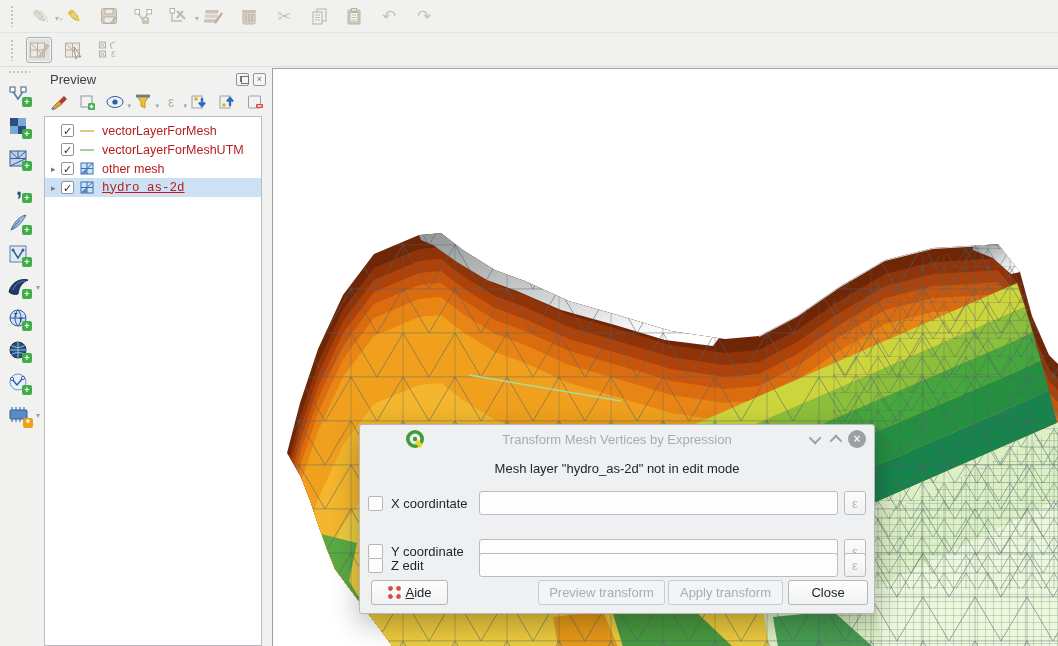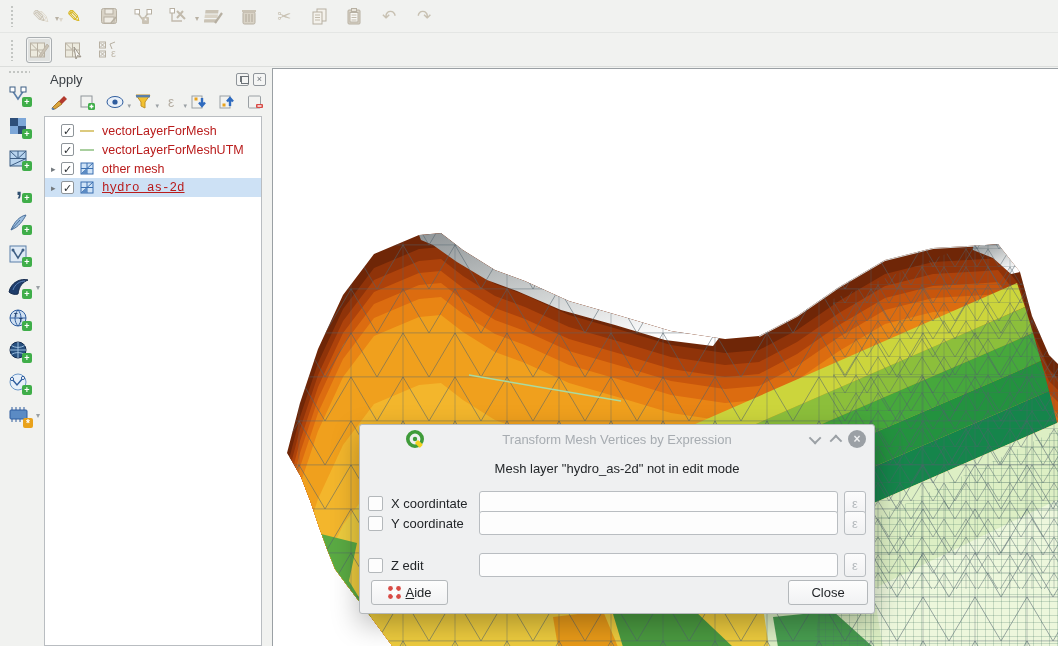--- a/index.html
+++ b/index.html
@@ -81,21 +81,21 @@
   .qgis-logo { position:relative; z-index:1; margin-left:10px; }
   .dlg-winbtns { position:absolute; right:8px; top:0; height:28px; display:flex;
     align-items:center; gap:9px; z-index:1; }
   .chev { width:9px; height:9px; border-left:2px solid #9ba0a5; border-bottom:2px solid #9ba0a5; }
   .chev.down { transform:rotate(-45deg) translateY(-2px); }
   .chev.up { transform:rotate(135deg) translateY(-2px); }
   .dlg-close { width:18px; height:18px; border-radius:50%; background:#9ba0a5; color:#eff0f1;
     font-size:12px; line-height:18px; text-align:center; font-weight:bold; }
   .dlg-msg { text-align:center; font-size:13px; margin-top:8px; color:#232629; }
   .dlg-row { position:absolute; left:8px; right:8px; height:32px; display:flex; align-items:center; }
-  .dlg-row.rx { top:62px; } .dlg-row.ry { top:82px;border-radius:9px; } .dlg-row.rz { top:124px; }
+  .dlg-row.rx { top:62px; } .dlg-row.ry { top:110px;border-radius:9px; } .dlg-row.rz { top:124px; }
   .dcbx { width:15px; height:15px; border:1px solid #b4b8bb; border-radius:2px; background:#fdfdfd;
     margin-right:8px; flex:0 0 auto; }
   .dlbl { font-size:13px; width:88px; flex:0 0 auto; }
   .dinput { flex:1; height:24px; background:#fdfdfd; border:1px solid #b9bdc1; border-radius:3px;
     margin-right:6px; font-size:13px; padding:0 4px; color:#232629; }
   .ebtn { width:22px; height:24px; border:1px solid #b9bdc1; border-radius:3px;
     background:linear-gradient(#fcfcfc,#f0f1f2); color:#b4b9bd; font-size:13px;
     display:flex; align-items:center; justify-content:center; flex:0 0 auto; }
   .dlg-btnrow { position:absolute; left:0; right:8px; top:155px; height:25px; }
   .pbtn { position:absolute; height:25px; border:1px solid #b4b8bb; border-radius:3px;
@@ -304,21 +304,21 @@
         <rect x="3" y="5" width="17" height="9" rx="1" fill="#5b8bc4" stroke="#2f5d9e"></rect>
         <path d="M5 5 V2 M9 5 V2 M13 5 V2 M17 5 V2 M5 14 V17 M9 14 V17 M13 14 V17 M17 14 V17" stroke="#2f5d9e"></path>
       </svg>
       <span class="star-badge">*</span>
       <span class="caret">▾</span>
     </span>
   </div>
 
   <div id="layers-panel">
     <div class="lp-head">
-      <span class="lp-title">Apply</span>
+      <span class="lp-title">Preview</span>
       <span class="lp-winbtn">
           <span class="sq"></span>
         </span>
       <span class="lp-winbtn">×</span>
     </div>
     <div class="lp-tools">
       <span class="lp-tool">
         <svg width="18" height="16" viewBox="0 0 18 16">
           <path d="M2 14 L9 7 L12 10 L5 15 Z" fill="#d9a43b" stroke="#a8772a"></path>
           <path d="M9 7 L14 2 L17 5 L12 10 Z" fill="#b23a2e"></path>
@@ -519,17 +519,19 @@
           <svg class="help-ico" width="15" height="15" viewBox="0 0 15 15">
             <circle cx="3.5" cy="3.5" r="2.4" fill="#d84b45"></circle>
             <circle cx="11.5" cy="3.5" r="2.4" fill="#d84b45"></circle>
             <circle cx="3.5" cy="11.5" r="2.4" fill="#d84b45"></circle>
             <circle cx="11.5" cy="11.5" r="2.4" fill="#d84b45"></circle>
             <path d="M5 5 L10 10 M10 5 L5 10" stroke="#fff" stroke-width="1.4"></path>
           </svg>
           <span class="accel">A</span>
             <span>ide</span>
         </span>
+        <span class="pbtn disabled btn-preview">Preview transform</span>
+        <span class="pbtn disabled btn-apply">Apply transform</span>
         <span class="pbtn btn-close">Close</span>
       </div>
     </div>
   </div>
 </div>
 
 </body></html>

